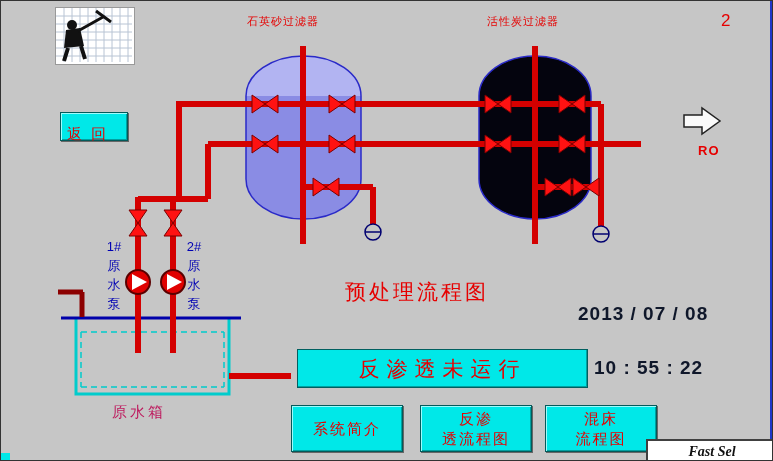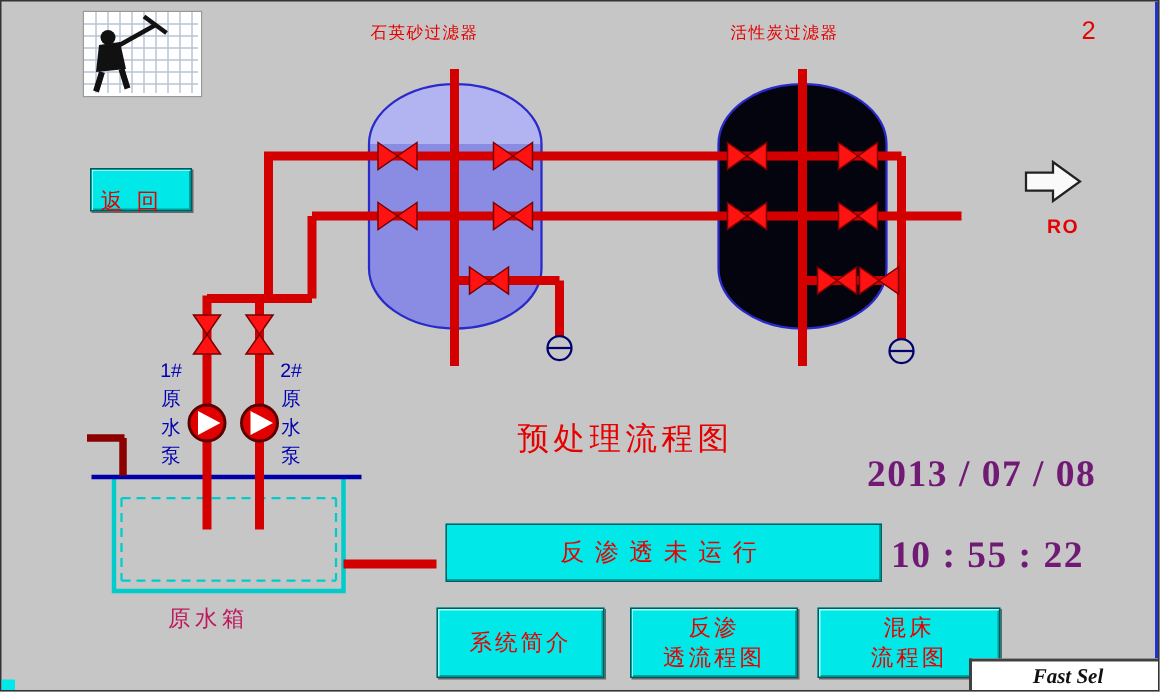--- a/index.html
+++ b/index.html
@@ -3,29 +3,29 @@
 <meta charset="utf-8">
 <style>
   html,body{margin:0;padding:0;background:#888;}
   body{font-family:"Liberation Sans","DejaVu Sans",sans-serif;}
   .screen{position:relative;width:773px;height:461px;background:#c6c6c6;overflow:hidden;
           border:1px solid #333;box-sizing:border-box;}
   .abs{position:absolute;}
   .red-label{color:#e60000;font-size:11px;letter-spacing:1px;white-space:nowrap;}
   .big-title{font-size:21px;letter-spacing:3px;}
   .blue-label{color:#be185d;white-space:nowrap;}
-  .datetime{color:#701a75;font-family:Liberation Serif, serif;font-size:25px;
+  .datetime{color:#0f172a;font-family:Liberation Sans, sans-serif;font-size:19px;
             font-weight:700;letter-spacing:1px;white-space:nowrap;}
   .cyan-btn{background:#00e8e8;border:1px solid #035a5a;color:#e60000;cursor:pointer;
             box-shadow:inset 1px 1px 0 #9ffcfc, inset -1px -1px 0 #00a0a0, 1px 1px 0 #666;
             font-family:inherit;padding:12px;}
   .back-btn{font-size:15px;letter-spacing:9px;text-align:center;padding-left:6px;}
   .nav-btn{display:flex;flex-direction:column;align-items:center;justify-content:center;
            font-size:15px;letter-spacing:2px;line-height:20px;}
-  .status-banner{background:#00e8e8;border:1px solid #005f5f;color:#e60000;font-size:16px;
+  .status-banner{background:#00e8e8;border:1px solid #005f5f;color:#e60000;font-size:21px;
                  letter-spacing:7px;display:flex;align-items:center;justify-content:center;
                  box-shadow:inset -1px -1px 0 #00a0a0;}
   .fastsel{background:#ffffff;border-top:2px solid #404040;border-left:2px solid #404040;
            font-family:"Liberation Serif",serif;font-style:italic;font-weight:700;
            font-size:14px;color:#111;display:flex;align-items:center;justify-content:center;}
   .pump-label{display:flex;flex-direction:column;align-items:center;width:24px;
               font-size:13px;line-height:19px;color:#0000b4;}
   .logo-box{background:#ffffff;border:1px solid #999;}
   .valve{fill:#ff1212;stroke:#7a0000;stroke-width:1;}
 </style>
@@ -135,21 +135,21 @@
 
   <div class="abs status-banner" style="left:296px;top:348px;width:289px;height:37px">反渗透未运行</div>
 
   <button class="abs cyan-btn nav-btn" style="left:290px;top:404px;width:112px;height:47px">
     <span>系统简介</span>
   </button>
   <button class="abs cyan-btn nav-btn" style="left:419px;top:404px;width:112px;height:47px">
     <span>反渗</span>
     <span>透流程图</span>
   </button>
-  <button class="abs cyan-btn nav-btn" style="left:544px;top:404px;width:122px;height:47px">
+  <button class="abs cyan-btn nav-btn" style="left:544px;top:404px;width:112px;height:47px">
     <span>混床</span>
     <span>流程图</span>
   </button>
 
   <div class="abs" style="left:769px;top:0;width:4px;height:438px;background:#2036c8"></div>
   <div class="abs" style="left:0;top:452px;width:9px;height:8px;background:#00e8e8"></div>
   <div class="abs fastsel" style="left:645px;top:438px;width:128px;height:21px">Fast Sel</div>
 
 </div>
 

